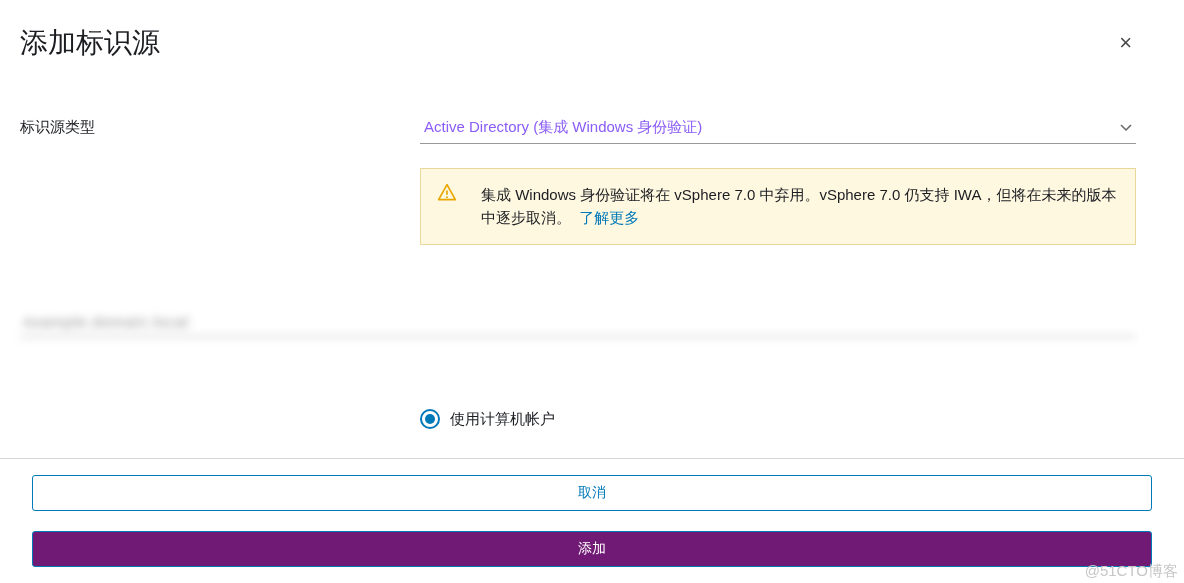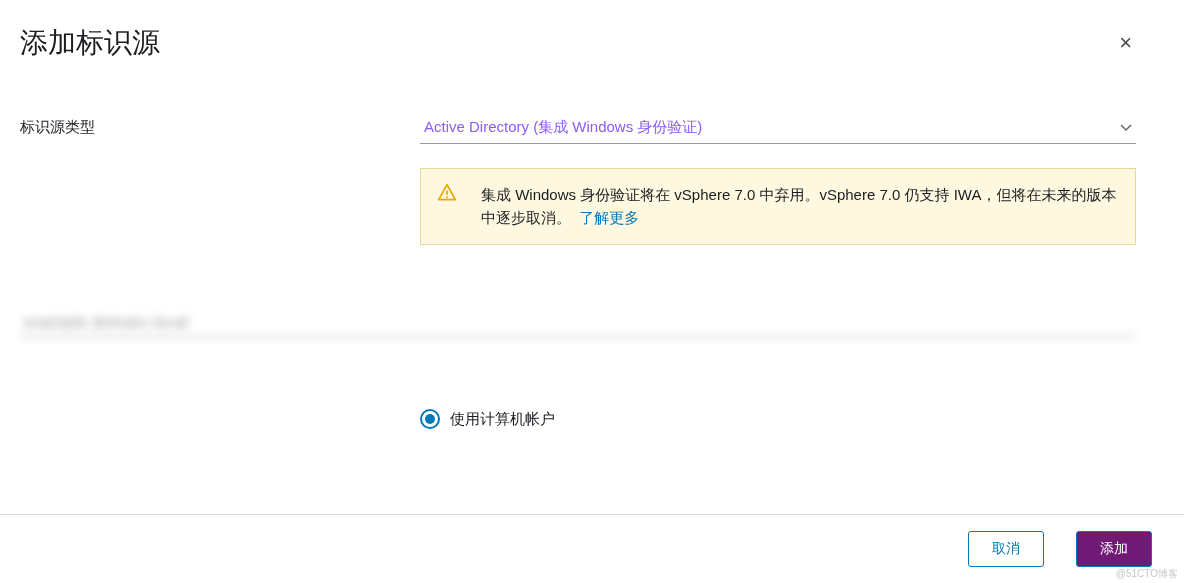--- a/index.html
+++ b/index.html
@@ -142,21 +142,22 @@
     .radio-label { font-size: 15px; color: #1b1d21; }
     .footer {
       position: absolute;
       bottom: 0;
       left: 0;
       right: 0;
       border-top: 1px solid #d8d8d8;
       padding: 16px 32px;
       display: flex;
       justify-content: flex-end;
-      gap: 32px;
+      gap: 20px;
+      flex-direction: column;
     }
     .btn {
       min-width: 76px;
       padding: 8px 18px;
       font-size: 14px;
       border-radius: 3px;
       cursor: pointer;
       text-align: center;
     }
     .btn-secondary {
@@ -166,21 +167,21 @@
     }
     .btn-primary {
       background: #701a75;
       border: 1px solid #0079b8;
       color: #fff;
     }
     .watermark {
       position: absolute;
       right: 6px;
       bottom: 2px;
-      font-size: 10px;
+      font-size: 15px;
       color: #c7c7c7;
     }
   </style>
 </head>
 <body>
 
 <div class="dialog">
 
   <div class="dialog-header">
     <h1 class="dialog-title">添加标识源</h1>

